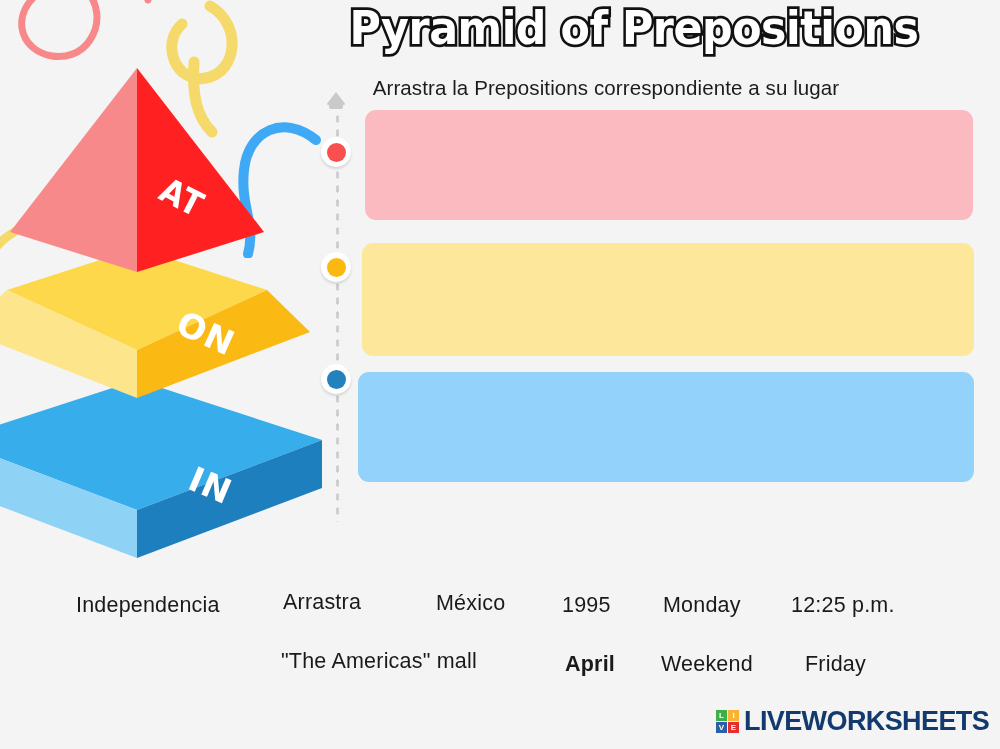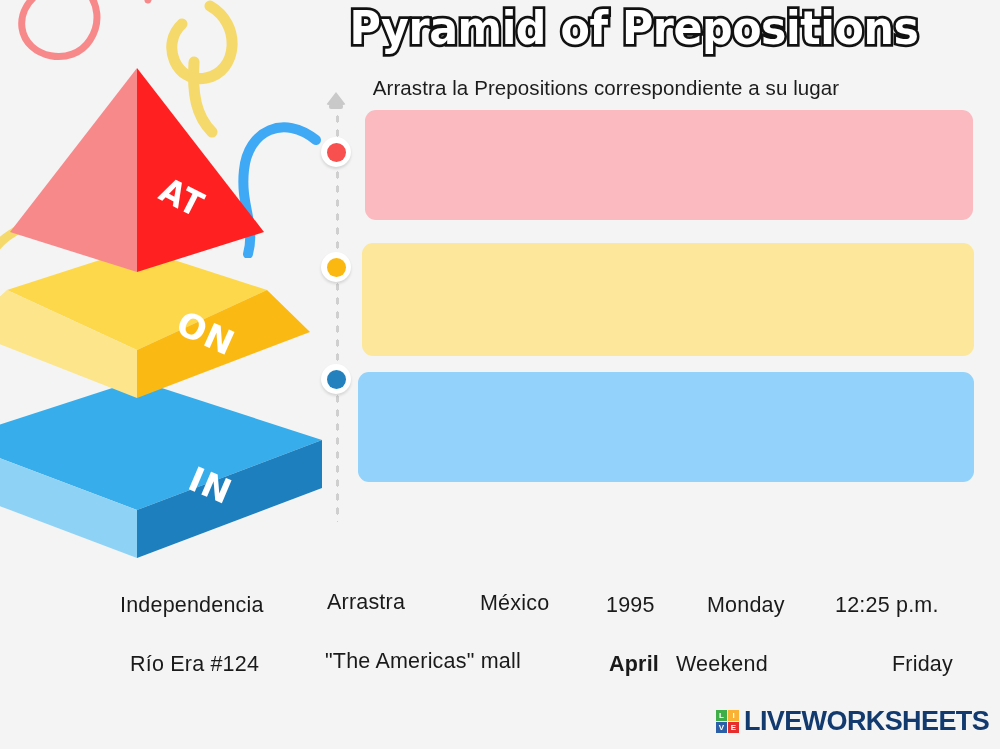--- a/index.html
+++ b/index.html
@@ -58,21 +58,21 @@
     background-size:5px 14px;background-repeat:repeat-y;}
   .tl-node{position:absolute;width:30px;height:30px;border-radius:50%;
     background:#fff;box-shadow:0 2px 3px rgba(0,0,0,.13);
     display:flex;align-items:center;justify-content:center;left:3px;}
   .tl-node i{display:block;width:19px;height:19px;border-radius:50%;}
 
   
   .dropzone{position:absolute;border-radius:11px;}
 
   
-  #wordbank{position:absolute;left:0;top:575px;width:800px;height:105px;margin-left:44px;}
+  #wordbank{position:absolute;left:0;top:575px;width:800px;height:105px;}
   .word{
     position:absolute;
     font-family:"Liberation Sans", sans-serif;
     font-size:21.5px;color:#1a1a1a;white-space:nowrap;letter-spacing:0.2px;
   }
 
   
   #logo{position:absolute;left:716px;top:706px;display:flex;align-items:center;gap:5px;}
   #logo-mark{display:grid;grid-template-columns:11px 11px;grid-template-rows:11px 11px;gap:1px;}
   #logo-mark span{display:flex;align-items:center;justify-content:center;
@@ -154,25 +154,24 @@
 
   <div id="wordbank">
 
     <span class="word" style="left:76px;top:18px;">Independencia</span>
     <span class="word" style="left:283px;top:15px;">Arrastra</span>
     <span class="word" style="left:436px;top:16px;">México</span>
     <span class="word" style="left:562px;top:18px;">1995</span>
     <span class="word" style="left:663px;top:18px;">Monday</span>
     <span class="word" style="left:791px;top:18px;">12:25 p.m.</span>
 
-    <span class="word" style="left:86px;top:77px;">Río Era #124</span>
     <span class="word" style="left:281px;top:74px;">"The Americas" mall</span>
     <span class="word" style="left:565px;top:77px;font-weight:bold;">April</span>
-    <span class="word" style="left:632px;top:77px;">Weekend</span>
-    <span class="word" style="left:848px;top:77px;">Friday</span>
+    <span class="word" style="left:661px;top:77px;">Weekend</span>
+    <span class="word" style="left:805px;top:77px;">Friday</span>
   </div>
 
   <div id="logo">
     <div id="logo-mark">
       <span style="background:#3FAE49">L</span>
       <span style="background:#F9B233">I</span>
       <span style="background:#2B5FA8">V</span>
       <span style="background:#E62E2E">E</span>
     </div>
     <div id="logo-text">LIVEWORKSHEETS</div>

